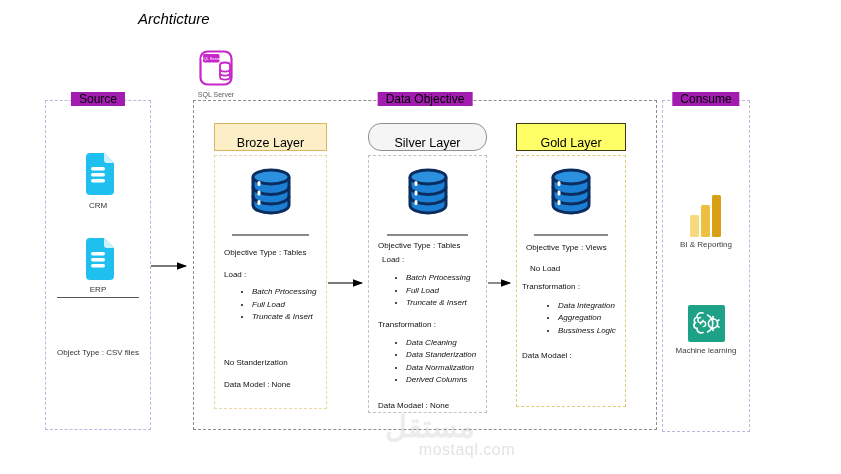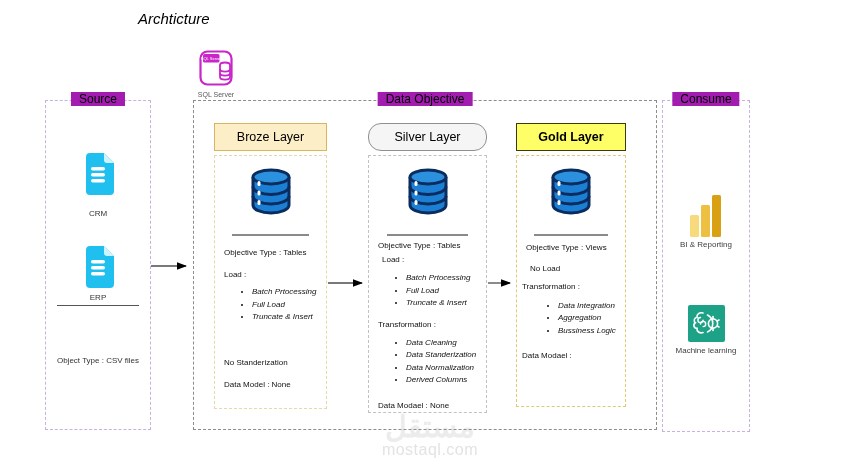--- a/index.html
+++ b/index.html
@@ -15,42 +15,42 @@
   .box-title{position:absolute;top:-9px;left:50%;transform:translateX(-50%);
              background:#a21caf;padding:0 8px;font-size:12px;white-space:nowrap;color:#000;}
 
   
   .stack{display:flex;flex-direction:column;align-items:center;width:100%;height:100%;}
   .icon-label{font-size:8px;color:#333;text-align:center;}
   .mini-label{font-size:7px;color:#595959;text-align:center;margin-top:1px;}
   .underline{border-top:1.5px solid #555;width:78%;}
 
   
-  .layer-header{position:absolute;top:22px;height:28px;display:flex;align-items:center;
+  .layer-header{position:absolute;top:22px;height:28px;display:flex;align-items:flex-end;
                 justify-content:center;font-size:12.5px;color:#000;box-sizing:border-box;z-index:2;}
   .layer-body{position:absolute;top:54px;box-sizing:border-box;padding:10px 5px 0;z-index:2;}
   .hdr-broze{background:#fcefc7;border:1px solid #d8b55e;}
   .hdr-silver{background:#f5f5f5;border:1px solid #8f8f8f;}
   .hdr-gold{background:#fefe66;border:1px solid #3b3b0f;}
   .bdy-broze{border:1.6px dashed #e7d9a6;}
   .bdy-silver{border:1.6px dashed #c2c2c2;}
   .bdy-gold{border:1.6px dashed #decb76;}
   .dbwrap{text-align:center;}
   .sep{border:none;border-top:2px solid #8a8a8a;width:76%;margin:14px auto 0;}
   .tline{font-size:8px;color:#111;padding-left:4px;line-height:1.2;}
   .blts{margin:0;padding-left:32px;font-size:8px;color:#111;}
   .blts li{margin-top:3px;line-height:1.2;font-style:italic;}
 
   .sqlsrv{position:absolute;left:184px;top:50px;width:64px;text-align:center;z-index:2;}
 
   .arrows{position:absolute;left:0;top:0;z-index:3;pointer-events:none;}
 
   .watermark{position:absolute;left:345px;top:410px;width:170px;text-align:center;z-index:0;}
   .wm-logo{font-size:30px;font-weight:bold;color:#ececec;line-height:1.1;}
-  .wm-domain{font-size:16px;color:#e3e3e3;letter-spacing:.5px;margin-top:-2px;}
+  .wm-domain{font-size:16px;color:#e3e3e3;letter-spacing:.5px;margin-top:-2px;text-align:right;}
 </style>
 </head>
 <body>
 
 <svg width="0" height="0" style="position:absolute">
   <defs>
     <g id="dbicon">
       <path d="M9 11 v28 c0 4.5 8 8 18 8 s18 -3.5 18 -8 V11" fill="#1b7fd4" stroke="#0a2c5e" stroke-width="3"></path>
       <ellipse cx="27" cy="11" rx="18" ry="7" fill="#2b90de" stroke="#0a2c5e" stroke-width="3"></ellipse>
       <path d="M9 20.5 c0 4.5 8 8 18 8 s18 -3.5 18 -8" fill="none" stroke="#0a2c5e" stroke-width="3"></path>
@@ -90,21 +90,21 @@
     </svg>
     <div class="mini-label">SQL Server</div>
   </div>
 
   <div class="box" style="left:45px;top:100px;width:104px;height:328px;">
     <div class="box-title">Source</div>
     <div class="stack">
       <svg width="38" height="46" viewBox="0 0 38 46" style="margin-top:50px">
         <use href="#docicon"></use>
       </svg>
-      <div class="icon-label" style="margin-top:12px">CRM</div>
+      <div class="icon-label" style="margin-top:4px">CRM</div>
       <svg width="38" height="46" viewBox="0 0 38 46" style="margin-top:26px">
         <use href="#docicon"></use>
       </svg>
       <div class="icon-label" style="margin-top:3px">ERP</div>
       <div class="underline" style="margin-top:3px"></div>
       <div class="icon-label" style="margin-top:50px">Object Type : CSV files</div>
     </div>
   </div>
 
   <div class="box gray" style="left:193px;top:100px;width:462px;height:328px;">
@@ -147,21 +147,21 @@
       <div class="tline" style="margin-top:12px">Transformation :</div>
       <ul class="blts" style="margin-top:8px">
         <li>Data Cleaning</li>
         <li>Data Standerization</li>
         <li>Data Normalization</li>
         <li>Derived Columns</li>
       </ul>
       <div class="tline" style="margin-top:16px">Data Modael : None</div>
     </div>
 
-    <div class="layer-header hdr-gold" style="left:322px;width:110px;font-weight:bold;">
+    <div class="layer-header hdr-gold" style="left:322px;width:110px;">
       <span>Gold Layer</span>
     </div>
     <div class="layer-body bdy-gold" style="left:322px;width:110px;height:252px;">
       <div class="dbwrap"><svg width="54" height="50" viewBox="0 0 54 50">
             <use href="#dbicon"></use>
           </svg></div>
       <hr class="sep">
       <div class="tline" style="margin-top:7px">Objective Type : Views</div>
       <div class="tline" style="margin-top:11px;padding-left:8px">No Load</div>
       <div class="tline" style="margin-top:9px;padding-left:0">Transformation :</div>

